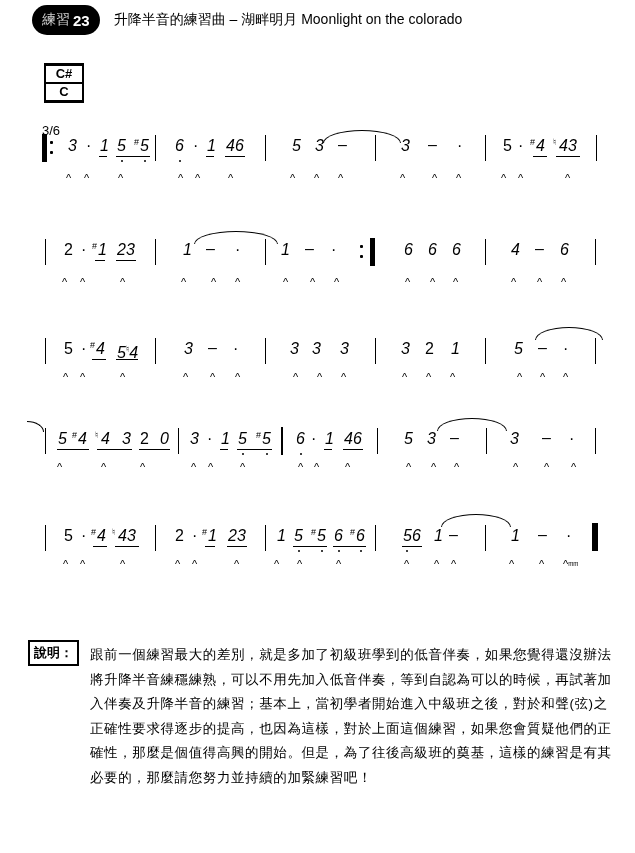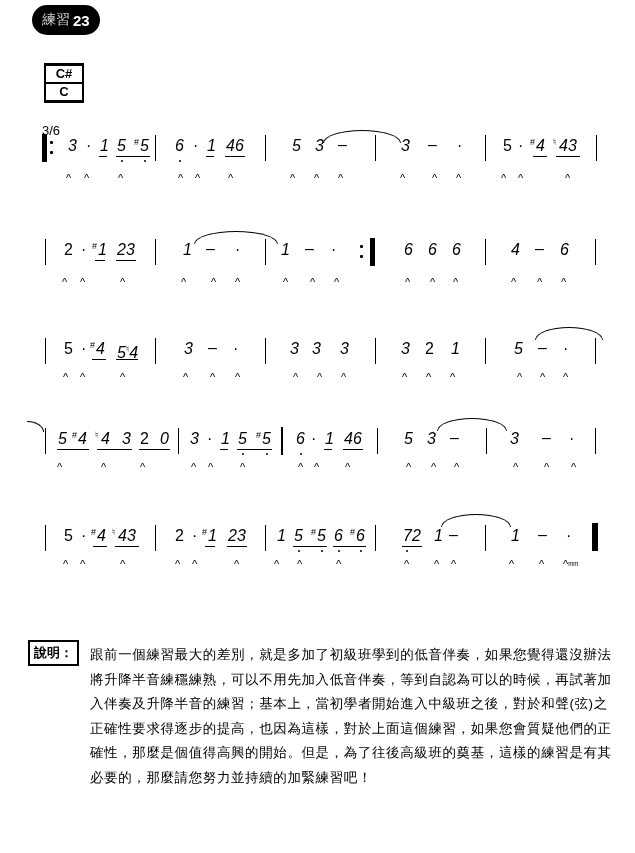--- a/index.html
+++ b/index.html
@@ -49,20 +49,21 @@
   .logo-text2 { color: #8e5a3a; font-style: italic; font-size: 13px; font-weight: bold; }
 </style>
 </head>
 <body>
 
 <div class="header">
   <div class="badge">
     <span class="b-cjk">練習</span>
     <span class="b-num">23</span>
   </div>
+  <div class="title">升降半音的練習曲 – 湖畔明月 Moonlight on the colorado</div>
 </div>
 
 <div class="key-box">
   <div class="key-cell">C#</div>
   <div class="key-cell">C</div>
 </div>
 
 <div class="timesig">3/6</div>
 
 <div class="score-line" style="top:132px">
@@ -310,21 +311,21 @@
   <span class="el n" style="left:317px;top:5px"><span class="acc">#</span>5</span>
   <div class="dot-low" style="left:321px;top:28px"></div>
   <div class="ul" style="left:293px;top:24px;width:34px"></div>
   <span class="el n" style="left:334px;top:5px">6</span>
   <div class="dot-low" style="left:338px;top:28px"></div>
   <span class="el n" style="left:356px;top:5px"><span class="acc">#</span>6</span>
   <div class="dot-low" style="left:360px;top:28px"></div>
   <div class="ul" style="left:333px;top:24px;width:33px"></div>
   <div class="bar" style="left:375px;top:3px"></div>
 
-  <span class="el n" style="left:403px;top:5px">72</span>
+  <span class="el n" style="left:403px;top:5px">56</span>
   <div class="dot-low" style="left:406px;top:28px"></div>
   <div class="ul" style="left:402px;top:24px;width:20px"></div>
   <span class="el n" style="left:434px;top:5px">1</span>
   <div class="tie" style="left:441px;top:-8px;width:68px"></div>
   <span class="el n upright" style="left:449px;top:4px">–</span>
   <div class="bar" style="left:485px;top:3px"></div>
 
   <span class="el n" style="left:511px;top:5px">1</span>
   <span class="el n upright" style="left:538px;top:4px">–</span>
   <span class="el n upright" style="left:566px;top:5px">·</span>

